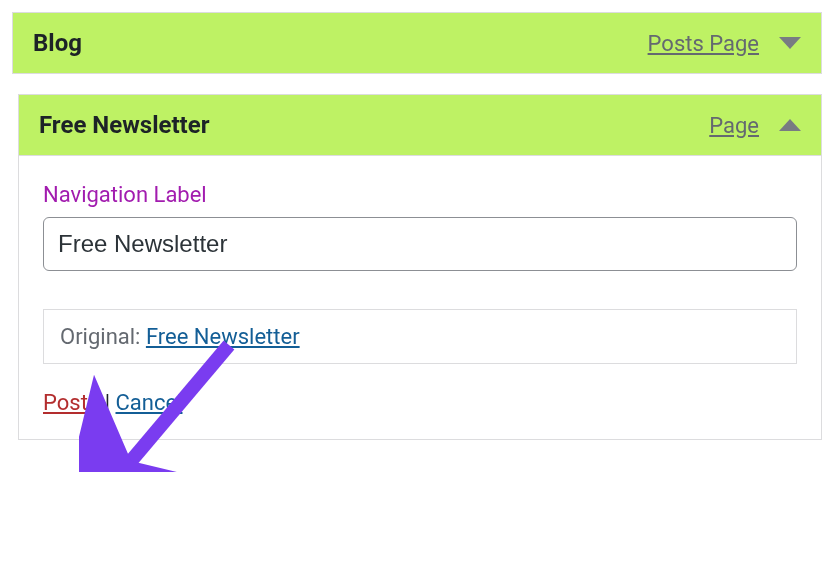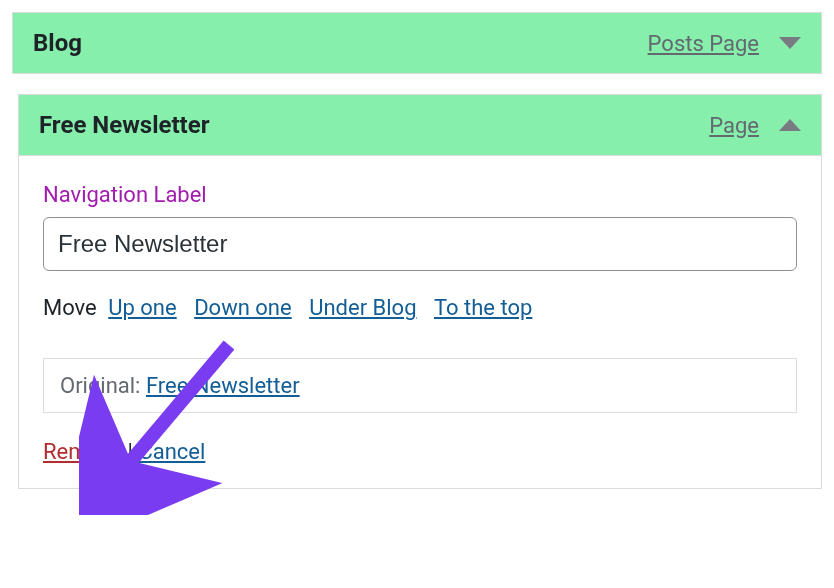--- a/index.html
+++ b/index.html
@@ -9,21 +9,21 @@
     padding: 12px;
     width: 834px;
     color: #1d2327;
   }
   .menu-item {
     border: 1px solid #dcdcde;
     margin-bottom: 20px;
     background: #fff;
   }
   .item-header {
-    background: #86efac;
+    background: #bef264;
     border-bottom: 0px solid #dcdcde;
     display: flex;
     align-items: center;
     padding: 16px 20px;
     cursor: pointer;
   }
   .item-header.open {
     border-bottom: 1px solid #dcdcde;
   }
   .item-title {
@@ -115,33 +115,26 @@
 
 <div class="menu-item" style="position:relative;margin-left:6px;">
   <div class="item-header open">
     <span class="item-title">Free Newsletter</span>
     <span class="item-type">Page</span>
     <span class="caret caret-up"></span>
   </div>
   <div class="item-body">
     <label class="field-label">Navigation Label</label>
     <input class="text-input" type="text" value="Free Newsletter" style="">
-    <div class="move-row">
-      <span>Move</span>
-      <a class="link">Up one</a>
-      <a class="link">Down one</a>
-      <a class="link">Under Blog</a>
-      <a class="link">To the top</a>
-    </div>
     <div class="original-box">
       <span>Original:</span>
       <a class="link">Free Newsletter</a>
     </div>
     <div class="actions-row">
-      <a class="link-remove">Remove</a><span> | </span><a class="link">Cancel</a>
+      <a class="link-remove">Posts</a><span> | </span><a class="link">Cancel</a>
     </div>
   </div>
 
   <svg class="arrow-annot" style="left:60px; top:240px;" width="170" height="180" viewBox="0 0 170 180">
     <defs>
       <marker id="ah" markerWidth="14" markerHeight="14" refX="6" refY="6" orient="auto">
         <path d="M0,0 L12,6 L0,12 L3,6 Z" fill="#7a3cf0"></path>
       </marker>
     </defs>
     <line x1="150" y1="10" x2="25" y2="158" stroke="#7a3cf0" stroke-width="14" marker-end="url(#ah)"></line>

